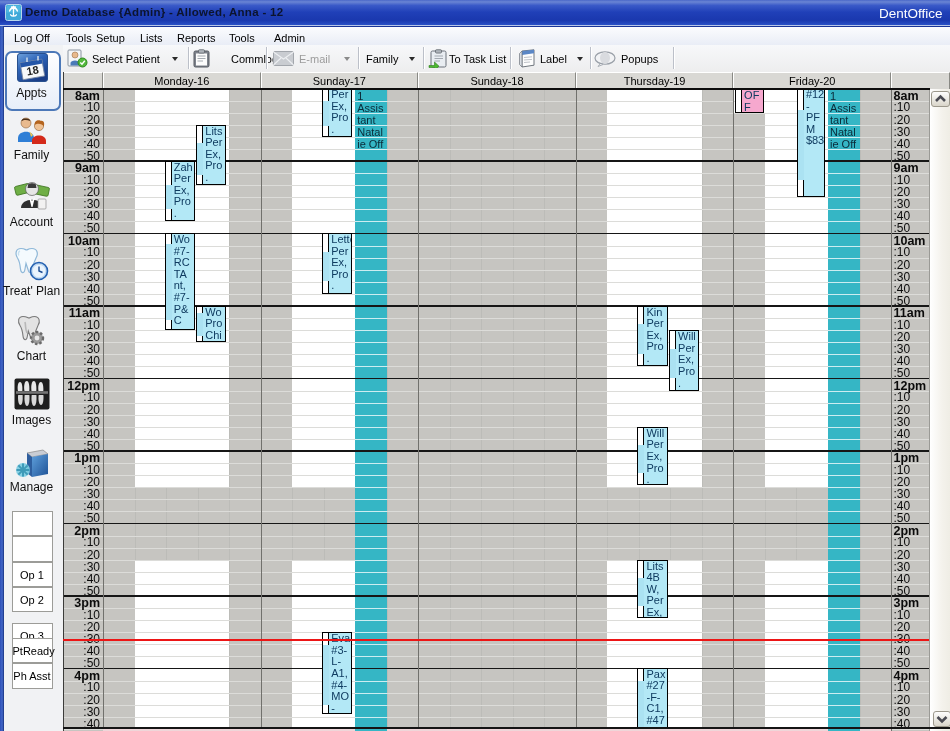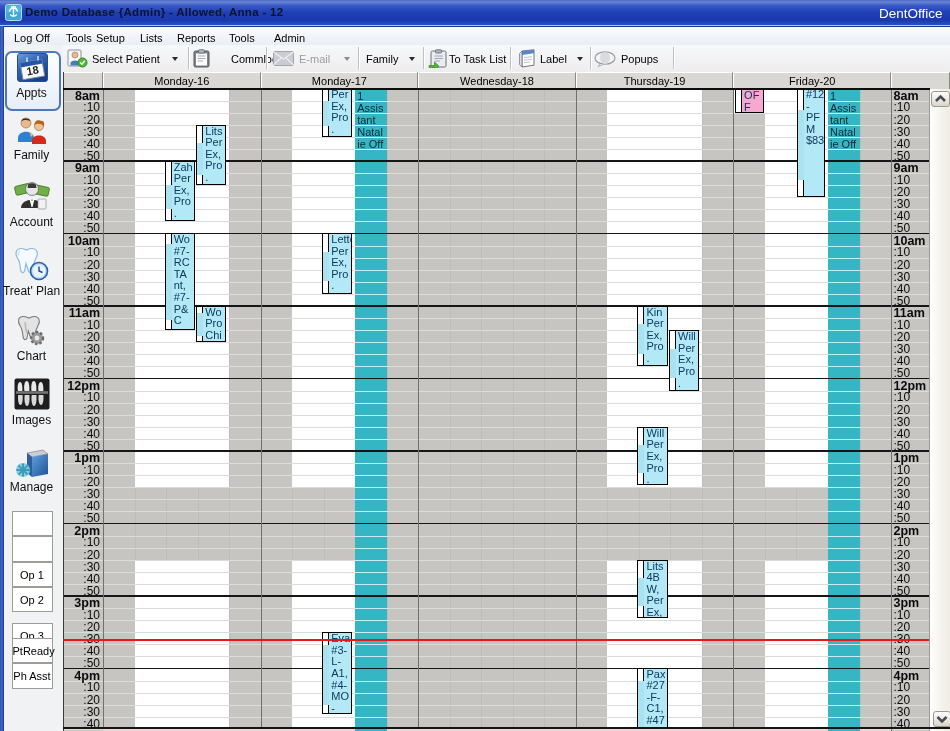--- a/index.html
+++ b/index.html
@@ -211,22 +211,22 @@
 <div class="opbox" style="top:510.8px"></div>
 <div class="opbox" style="top:536.2px"></div>
 <div class="opbox" style="top:561.6px">Op 1</div>
 <div class="opbox" style="top:587.0px">Op 2</div>
 <div class="opbox" style="top:623px">Op 3</div>
 <div class="opbox" style="top:637.8px">PtReady</div>
 <div class="opbox" style="top:663.2px">Ph Asst</div>
 
 <div class="hdc" style="left:63px;width:40px"></div>
 <div class="hdc" style="left:103px;width:157.60000000000002px">Monday-16</div>
-<div class="hdc" style="left:260.6px;width:157.59999999999997px">Monday-17</div>
-<div class="hdc" style="left:418.2px;width:157.59999999999997px">Wednesday-18</div>
+<div class="hdc" style="left:260.6px;width:157.59999999999997px">Sunday-17</div>
+<div class="hdc" style="left:418.2px;width:157.59999999999997px">Sunday-18</div>
 <div class="hdc" style="left:575.8px;width:157.60000000000002px">Thursday-19</div>
 <div class="hdc" style="left:733.4px;width:157.60000000000002px">Friday-20</div>
 <div class="hdc" style="left:891px;width:59px"></div>
 
 <div class="a" style="left:63px;top:88.5px;width:866px;height:642.5px;background:#C6C5C1"></div>
 <div class="opb" style="left:134.5px"></div>
 <div class="opb" style="left:166.0px"></div>
 <div class="opb" style="left:197.6px"></div>
 <div class="opb" style="left:229.1px"></div>
 <div class="opb" style="left:292.1px"></div>

